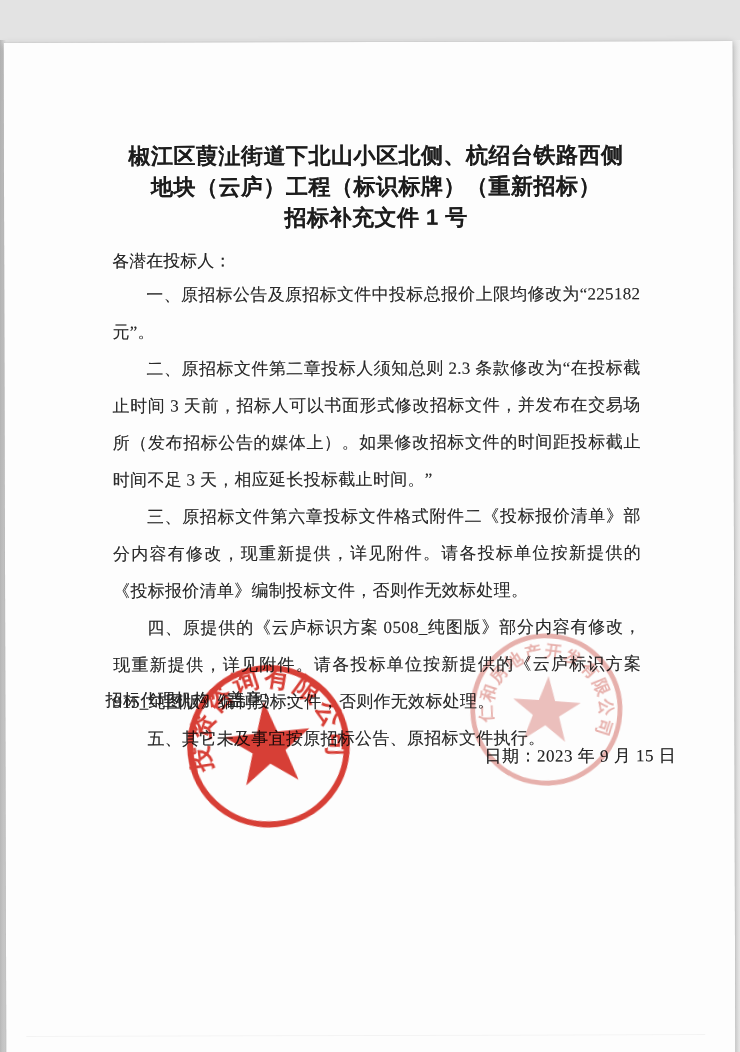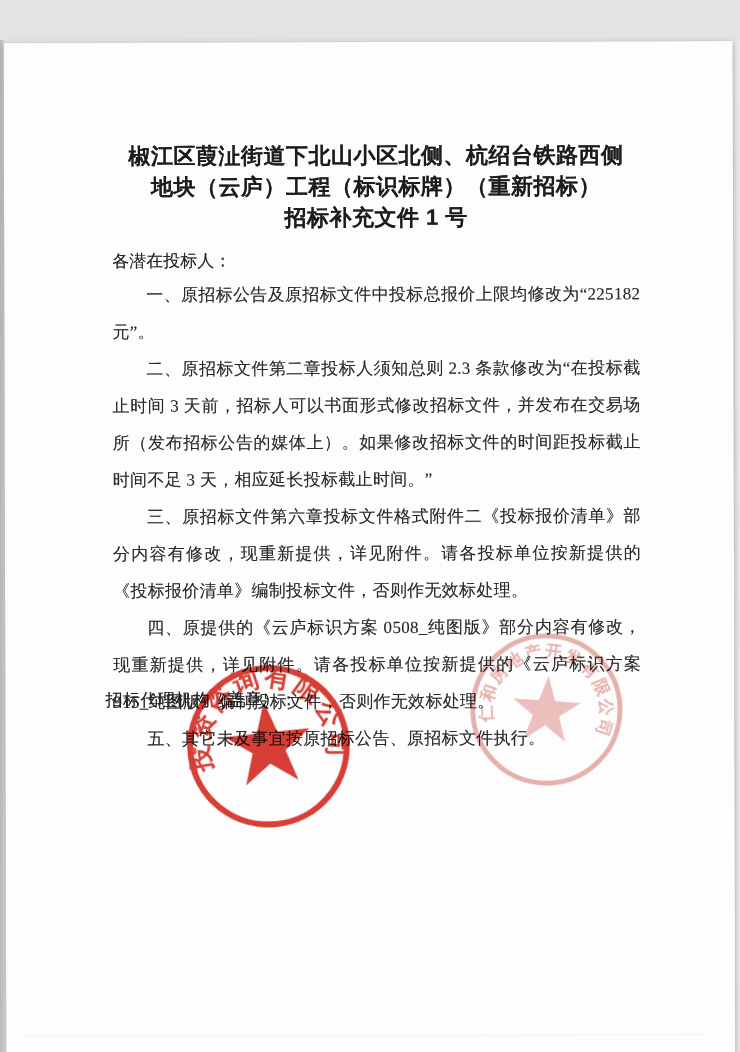--- a/index.html
+++ b/index.html
@@ -108,20 +108,21 @@
       <div class="salutation">各潜在投标人：</div>
 
       <p class="body-para">一、原招标公告及原招标文件中投标总报价上限均修改为“225182 元”。</p>
       <p class="body-para">二、原招标文件第二章投标人须知总则 2.3 条款修改为“在投标截止时间 3 天前，招标人可以书面形式修改招标文件，并发布在交易场所（发布招标公告的媒体上）。如果修改招标文件的时间距投标截止时间不足 3 天，相应延长投标截止时间。”</p>
       <p class="body-para">三、原招标文件第六章投标文件格式附件二《投标报价清单》部分内容有修改，现重新提供，详见附件。请各投标单位按新提供的《投标报价清单》编制投标文件，否则作无效标处理。</p>
       <p class="body-para">四、原提供的《云庐标识方案 0508_纯图版》部分内容有修改，现重新提供，详见附件。请各投标单位按新提供的《云庐标识方案 915_纯图版》编制投标文件，否则作无效标处理。</p>
       <p class="body-para">五、其它未及事宜按原招标公告、原招标文件执行。</p>
     </div>
 
     <div class="sig-label agency-label">招标代理机构（盖章）：</div>
+    <div class="sig-label date-line">日期：2023 年 9 月 15 日</div>
 
     <svg class="stamp stamp-agency" viewBox="0 0 200 200">
       <defs>
         <path id="arcAgency" d="M 36.6,129.6 A 70,70 0 1 1 163.4,129.6" fill="none"></path>
       </defs>
       <circle cx="100" cy="100" r="91" fill="none" stroke-width="7" stroke="#d7342b"></circle>
       <text font-size="30" font-weight="bold" letter-spacing="3" font-family="Liberation Sans, sans-serif" fill="#d7342b">
         <textPath href="#arcAgency" startOffset="10">投资咨询有限公司</textPath>
       </text>
       <polygon points="100,48 112,84 149.5,84.3 119.2,106.4 130.6,142.5 100,120.3 69.4,142.5 80.8,106.4 50.5,84.3 88,84" fill="#d7342b"></polygon>

